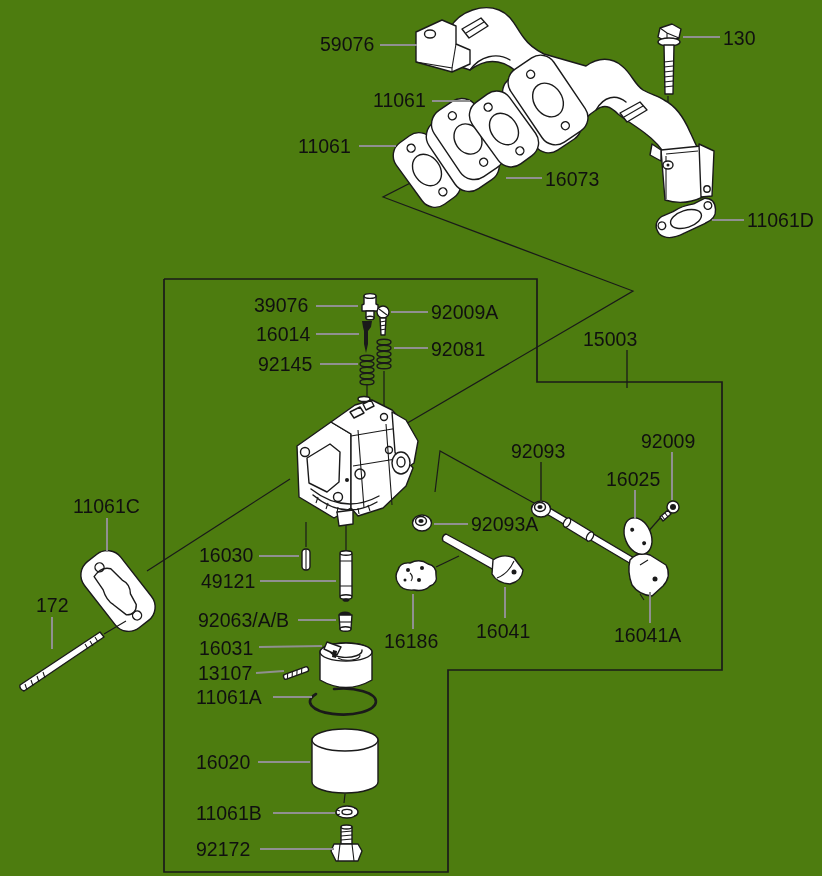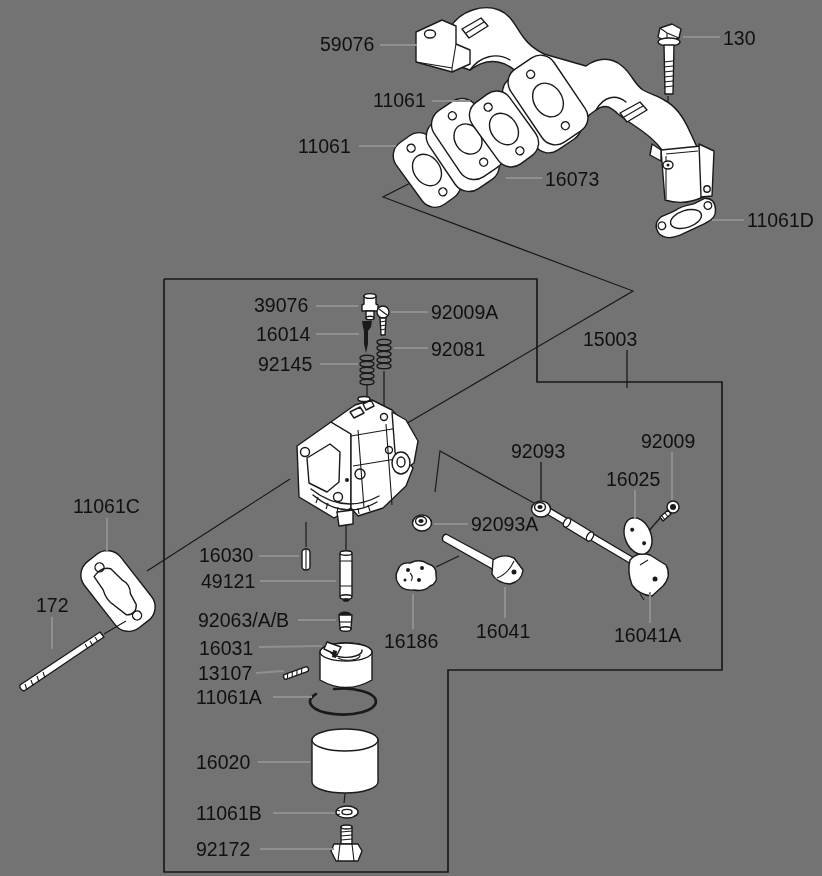--- a/index.html
+++ b/index.html
@@ -1,16 +1,16 @@
 <!DOCTYPE html>
 <html><head>
 <meta charset="utf-8">
 <style>
   html,body{margin:0;padding:0;background:#ffffff;}
-  #stage{position:relative;width:822px;height:876px;background:#737373;overflow:hidden;}
+  #stage{position:relative;width:822px;height:876px;background:#4d7c0f;overflow:hidden;}
   svg{display:block;}
   .pt{fill:#ffffff;stroke:#1a1a1a;stroke-width:1.4;stroke-linejoin:round;}
   .ln{fill:none;stroke:#1a1a1a;stroke-width:1.4;stroke-linecap:round;stroke-linejoin:round;}
   .thin{fill:none;stroke:#1a1a1a;stroke-width:1.1;}
   .dk{fill:#1a1a1a;stroke:none;}
   .bnd{fill:none;stroke:#1a1a1a;stroke-width:1.7;}
   .ptr{fill:none;stroke:#1a1a1a;stroke-width:1.2;}
   .part-label{font-family:"Liberation Sans","DejaVu Sans",sans-serif;font-size:19.5px;fill:#101010;}
 </style>
 </head>

